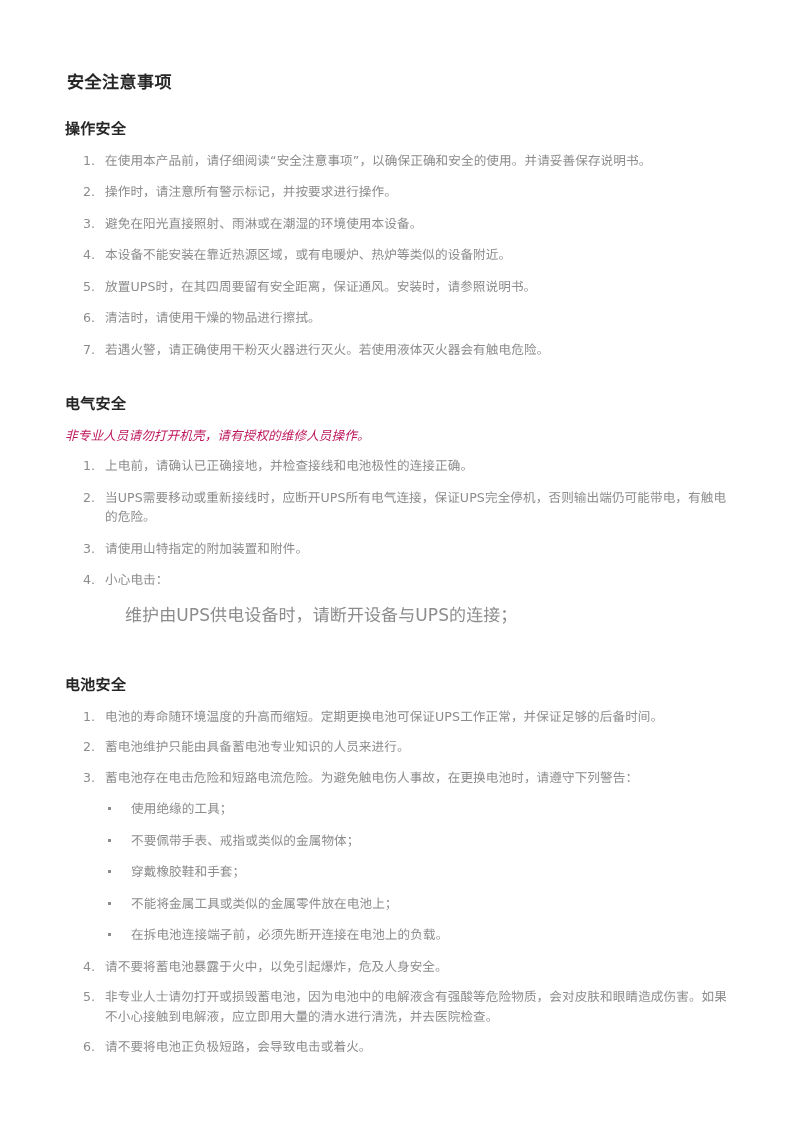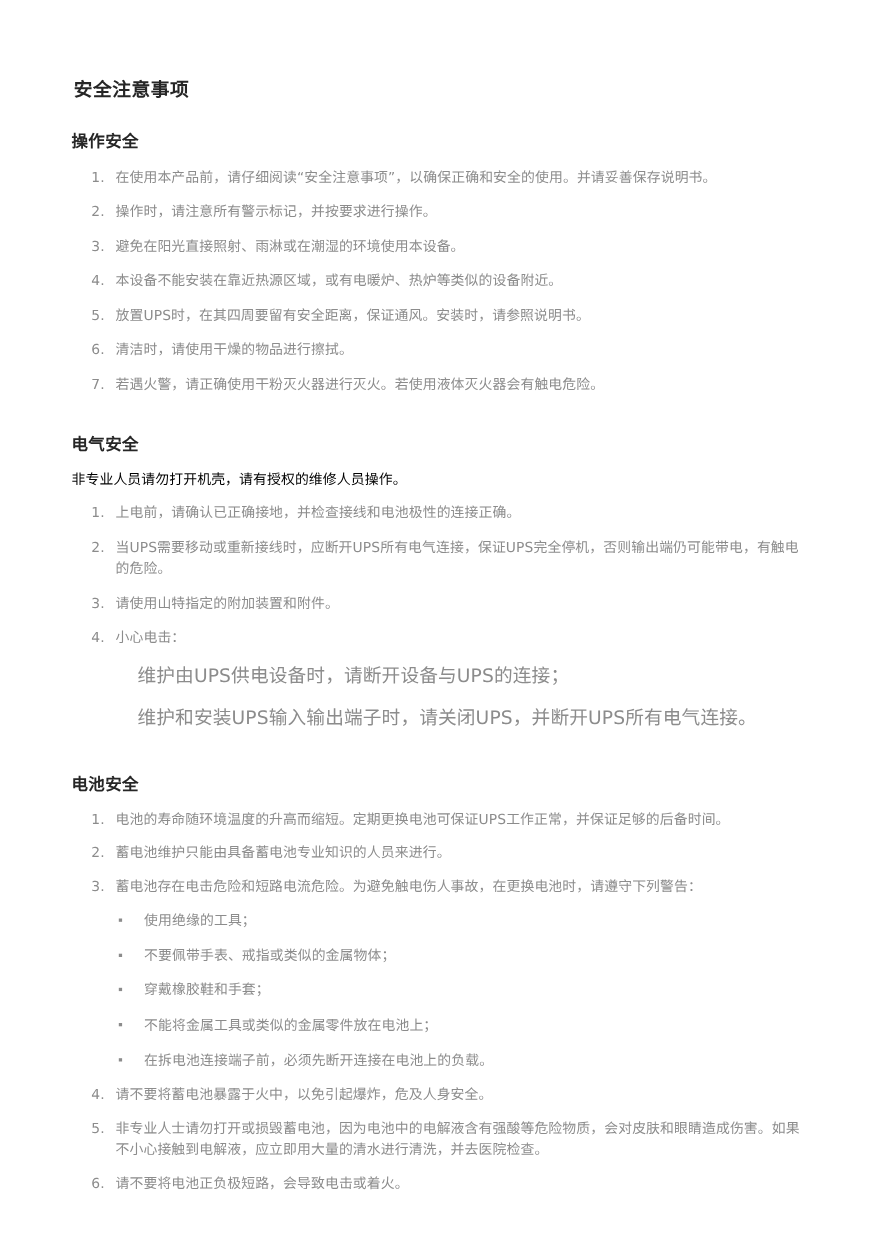--- a/index.html
+++ b/index.html
@@ -55,24 +55,25 @@
     font-size: 15px;
     font-weight: bold;
     color: #262626;
     letter-spacing: 0.3px;
     margin: 0 0 10px 0;
     line-height: 1.5;
   }
 
   .section-intro {
     font-size: 12.6px;
-    color: #000000;
+    color: #be185d;
     line-height: 1.55;
     margin: 0 0 11px 0;
     letter-spacing: 0.1px;
+    font-style: italic;
   }
 
   .num-list {
     list-style: none;
     margin: 0;
     padding: 0;
   }
 
   .num-item {
     position: relative;
@@ -130,21 +131,21 @@
     top: 8px;
     width: 3px;
     height: 3px;
     background: #8c8c8c;
     border-radius: 0;
   }
 
   
   .section--operation .num-item { margin-bottom: 12px; }
   .section--electrical { margin-top: 34px; }
-  .section--battery { margin-top: 36px; }
+  .section--battery { margin-top: 46px; }
   .section--battery .num-item { margin-bottom: 11px; }
 </style>
 </head>
 <body>
 
 <div class="page">
 
   <h1 class="doc-title">安全注意事项</h1>
 
   <div class="content">
@@ -197,21 +198,20 @@
         </li>
         <li class="num-item">
           <span class="num-marker">3.</span>
           <span>请使用山特指定的附加装置和附件。</span>
         </li>
         <li class="num-item">
           <span class="num-marker">4.</span>
           <span>小心电击：</span>
           <ul class="sub-lines">
             <li class="sub-line">维护由UPS供电设备时，请断开设备与UPS的连接；</li>
-            <li class="sub-line">维护和安装UPS输入输出端子时，请关闭UPS，并断开UPS所有电气连接。</li>
           </ul>
         </li>
       </ol>
     </section>
 
     <section class="section section--battery">
       <h2 class="section-heading">电池安全</h2>
       <ol class="num-list">
         <li class="num-item">
           <span class="num-marker">1.</span>

